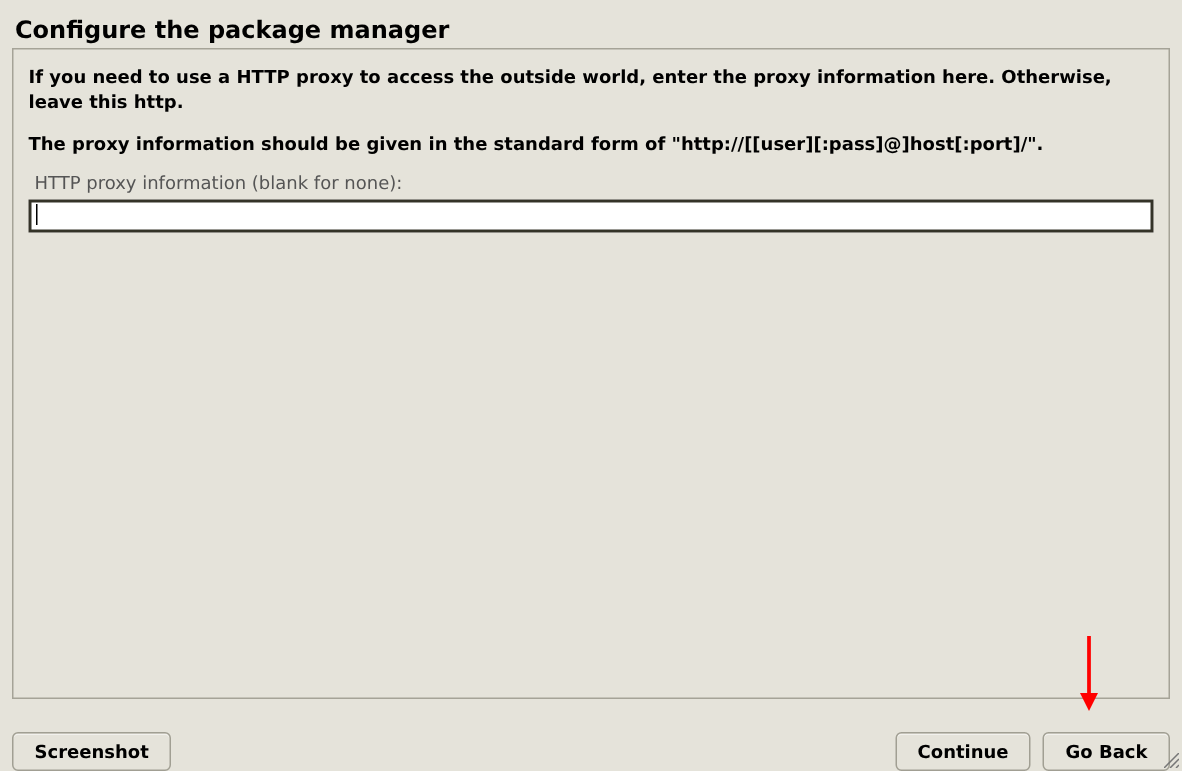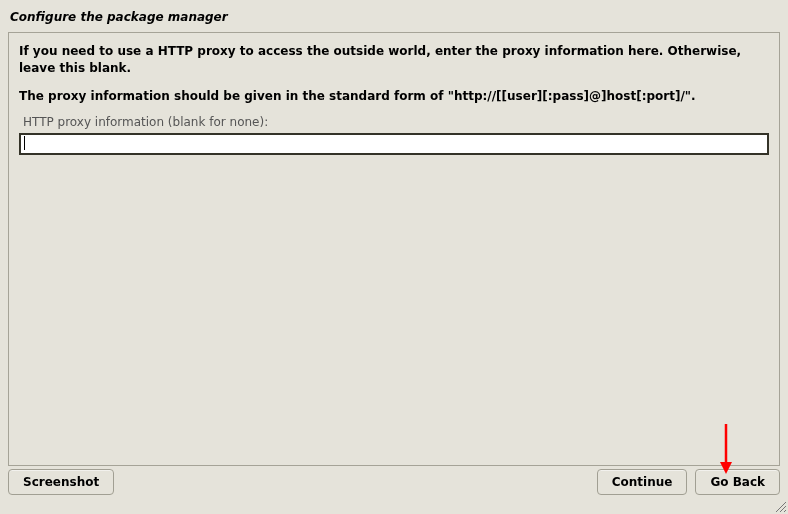--- a/index.html
+++ b/index.html
@@ -13,22 +13,21 @@
       background: #e5e3da;
       font-family: "DejaVu Sans", Verdana, sans-serif;
       font-size: 12px;
       color: #000;
       position: relative;
       overflow: hidden;
     }
     .title {
       padding: 10px 10px 6px 10px;
       font-weight: bold;
-      font-size: 12px;
-      font-style: italic;
+      font-size: 16px;
     }
     .panel {
       position: absolute;
       left: 8px;
       right: 8px;
       top: 32px;
       bottom: 48px;
       border: 1px solid #a5a397;
       background: #e5e3da;
       padding: 10px 10px;
@@ -51,21 +50,21 @@
       background: #fff;
       padding: 2px 4px;
       font-family: inherit;
       font-size: 12px;
       outline: none;
     }
     .button-bar {
       position: absolute;
       left: 8px;
       right: 8px;
-      bottom: 19px;
+      bottom: 0;
       display: flex;
       align-items: center;
     }
     .btn {
       background: #e5e3da;
       border: 1px solid #a19f93;
       border-radius: 4px;
       padding: 5px 14px;
       font-family: inherit;
       font-size: 12px;
@@ -107,21 +106,21 @@
     .input-wrap {
       position: relative;
     }
   </style>
 </head>
 <body>
 
 <div class="title">Configure the package manager</div>
 
 <div class="panel">
-  <div class="instruction">If you need to use a HTTP proxy to access the outside world, enter the proxy information here. Otherwise, leave this blank.</div>
+  <div class="instruction">If you need to use a HTTP proxy to access the outside world, enter the proxy information here. Otherwise, leave this http.</div>
   <div class="instruction">The proxy information should be given in the standard form of "http://[[user][:pass]@]host[:port]/".</div>
   <div class="field-label">HTTP proxy information (blank for none):</div>
   <div class="input-wrap">
     <input type="text" class="text-input" value="" style="">
     <div class="cursor-caret"></div>
   </div>
 </div>
 
 <div class="button-bar">
   <button class="btn">Screenshot</button>

